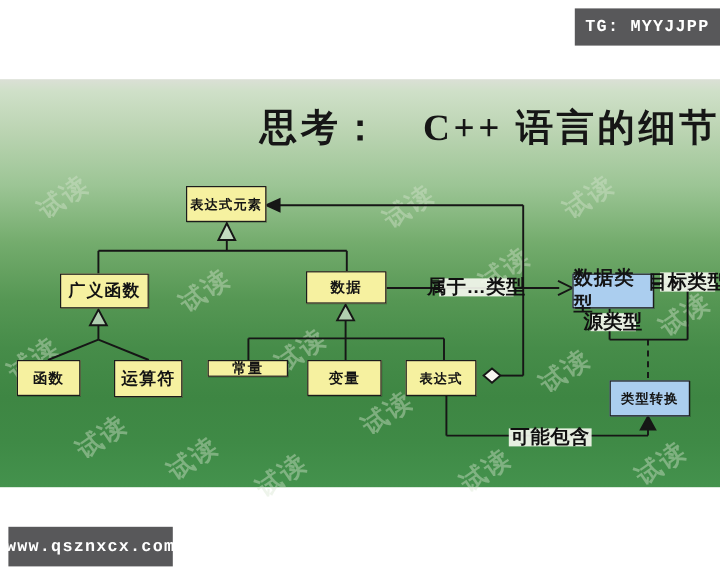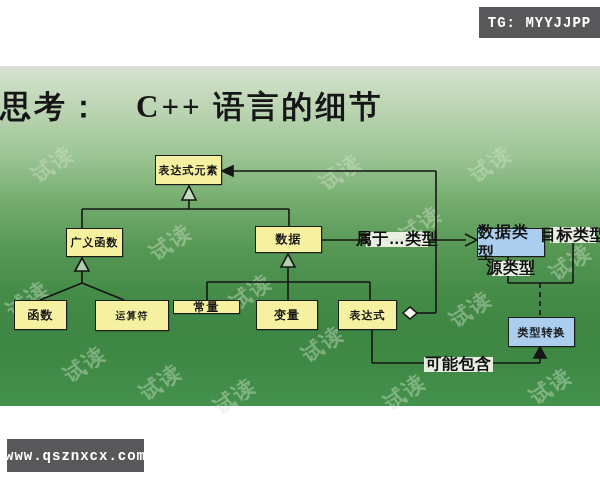--- a/index.html
+++ b/index.html
@@ -20,21 +20,21 @@
   .wm{
     position:absolute;
     font-size:21px;font-weight:bold;letter-spacing:2px;
     color:rgba(214,228,208,0.42);
     transform:rotate(-35deg);
     user-select:none;pointer-events:none;white-space:nowrap;
   }
   
   .slide-title{
     position:absolute;left:0;top:86px;width:600px;
-    text-align:left;
+    text-align:right;
     font-family:"Liberation Serif", serif;
     font-size:31px;font-weight:600;letter-spacing:3px;color:#161616;
   }
   
   .node{
     position:absolute;
     border:1.6px solid #1c1c1c;
     display:flex;align-items:center;justify-content:center;
     font-size:12px;font-weight:bold;color:#141414;
     letter-spacing:1px;
@@ -126,24 +126,24 @@
     <line x1="540" y1="283" x2="540" y2="317" stroke-dasharray="5,4"></line>
 
     <line x1="372" y1="330" x2="372" y2="363"></line>
     <line x1="372" y1="363" x2="540" y2="363"></line>
     <line x1="540" y1="363" x2="540" y2="356"></line>
     <polygon points="540,347 534,358 546,358" fill="#161616"></polygon>
   </g>
 </svg>
 
 <div class="node yellow" style="left:155px;top:155px;width:67px;height:30px;font-size:11px">表达式元素</div>
-<div class="node yellow" style="left:66px;top:228px;width:57px;height:29px;font-size:11px">广义函数</div>
+<div class="node yellow" style="left:50px;top:228px;width:74px;height:29px;font-size:14px">广义函数</div>
 <div class="node yellow" style="left:255px;top:226px;width:67px;height:27px">数据</div>
 <div class="node yellow" style="left:14px;top:300px;width:53px;height:30px">函数</div>
-<div class="node yellow" style="left:95px;top:300px;width:74px;height:31px;font-size:10px">运算符</div>
+<div class="node yellow" style="left:95px;top:300px;width:57px;height:31px;font-size:14px">运算符</div>
 <div class="node yellow" style="left:173px;top:300px;width:67px;height:14px">常量</div>
 <div class="node yellow" style="left:256px;top:300px;width:62px;height:30px">变量</div>
 <div class="node yellow" style="left:338px;top:300px;width:59px;height:30px;font-size:11px">表达式</div>
 <div class="node blue" style="left:477px;top:228px;width:68px;height:29px;font-size:16px">数据类型</div>
 <div class="node blue" style="left:508px;top:317px;width:67px;height:30px;font-size:11px">类型转换</div>
 
 <div class="edge-label" style="left:366px;top:232px;width:62px;height:15px">属于…类型</div>
 <div class="edge-label" style="left:550px;top:227px;width:46px;height:16px">目标类型</div>
 <div class="edge-label" style="left:492px;top:261px;width:38px;height:15px">源类型</div>
 <div class="edge-label" style="left:424px;top:357px;width:69px;height:15px">可能包含</div>

